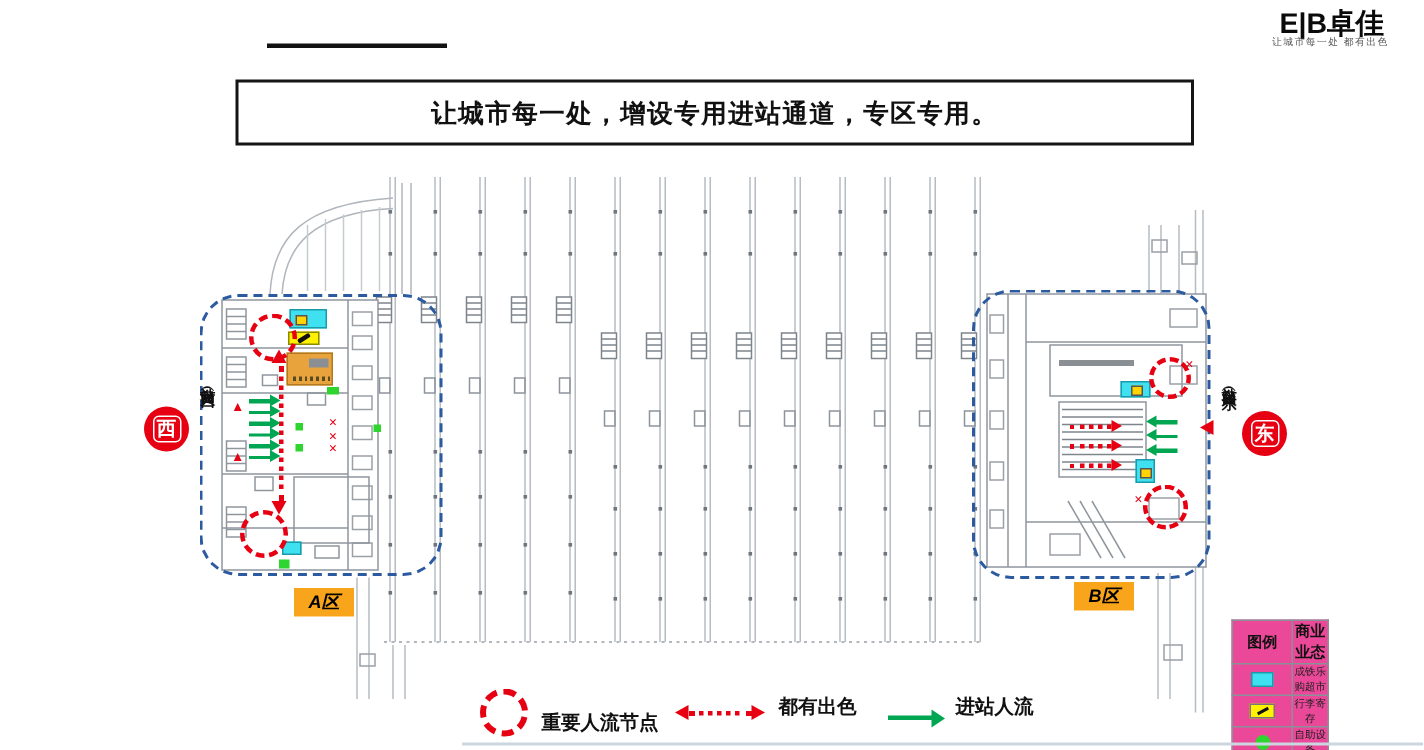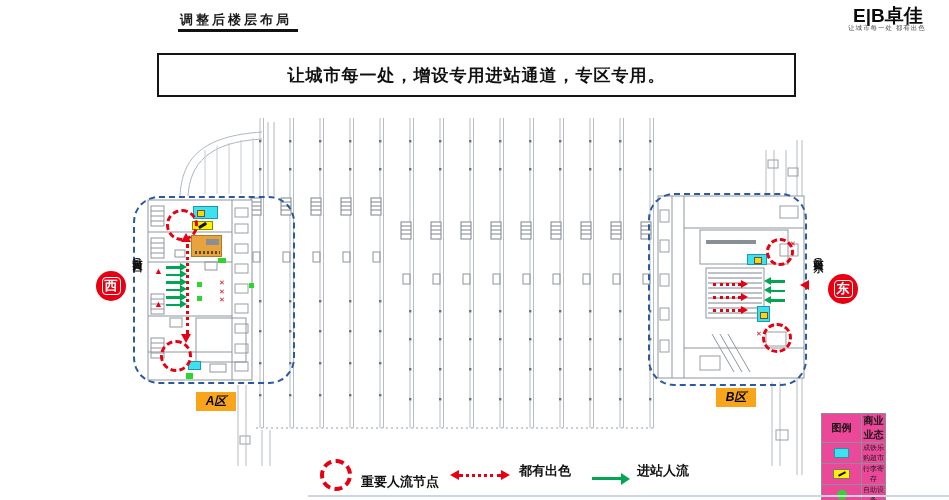--- a/index.html
+++ b/index.html
@@ -86,21 +86,20 @@
   .tbl-lug i{display:block;width:8px;height:2px;background:#111;transform:rotate(-28deg);}
   .tbl-green{width:10px;height:10px;background:#2ed52e;border-radius:50%;}
 
   .footer-line{left:308px;top:495px;width:641px;height:2px;background:#ccd6e0;}
 </style>
 </head>
 <body>
 
 <div id="page">
 
-  <div class="abs subtitle">调整后楼层布局</div>
   <div class="abs subtitle-line"></div>
   <div class="abs logo">E|B卓佳</div>
   <div class="abs slogan">让城市每一处 都有出色</div>
 
   <div class="abs banner">让城市每一处，增设专用进站通道，专区专用。</div>
 
   <svg class="abs" style="left:0;top:0;" width="949" height="500" viewBox="0 0 949 500">
     <defs>
       <g id="colA" stroke="#b6bcc2" fill="none" stroke-width="1">
         <line x1="0" y1="118" x2="0" y2="428"></line>

